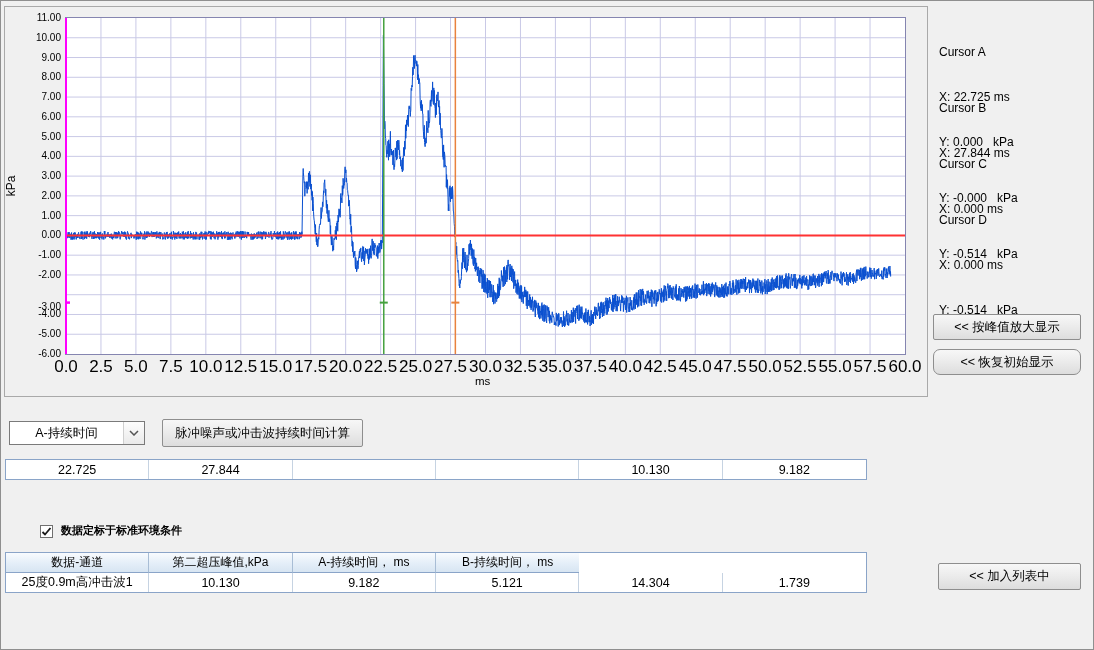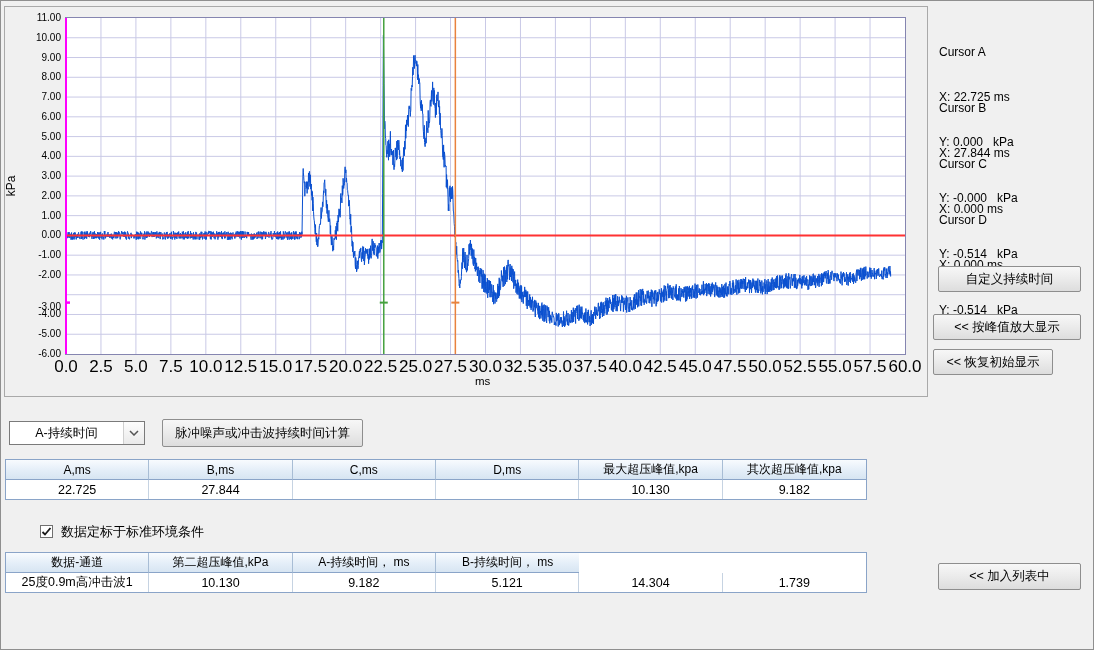--- a/index.html
+++ b/index.html
@@ -18,21 +18,21 @@
 
   
   .cursor-block{position:absolute;left:938px;width:150px;font-size:12px;line-height:15px;white-space:pre;}
 
   
   .btn{position:absolute;display:flex;align-items:center;justify-content:center;font-size:12.5px;
        font-family:inherit;color:#000;background:linear-gradient(#f7f7f7,#ececec 45%,#dddddd);
        border:1px solid #8e8e8e;border-radius:2px;box-sizing:border-box;cursor:default;}
   #btn-custom-duration{left:937px;top:265px;width:143px;height:26px;}
   #btn-zoom-peak{left:932px;top:313px;width:148px;height:26px;}
-  #btn-restore{left:932px;top:348px;width:120px;height:26px;}
+  #btn-restore{left:932px;top:348px;width:148px;height:26px;border-radius:7px;}
   #btn-add-list{left:937px;top:562px;width:143px;height:27px;}
   #btn-calc{left:161px;top:418px;width:201px;height:28px;}
 
   
   #duration-select{position:absolute;left:8px;top:420px;width:136px;height:24px;background:#fff;
                    border:1px solid #7a7a7a;box-sizing:border-box;display:flex;align-items:stretch;}
   #duration-select .val{flex:1;display:flex;align-items:center;justify-content:center;font-size:12.5px;}
   #duration-select .arrow{width:20px;display:flex;align-items:center;justify-content:center;
                    background:linear-gradient(#fdfdfd,#eaeaea);border-left:1px solid #cfcfcf;}
 
@@ -45,21 +45,21 @@
   .grid .hcell:last-child{border-right:none;}
   .grid .dcell{height:19px;display:flex;align-items:center;justify-content:center;font-size:12.5px;
                background:#fff;border-right:1px solid #c6d3e2;box-sizing:border-box;}
   .grid .dcell:last-child{border-right:none;}
   #table1{top:458px;}
   #table2{top:551px;}
 
   
   #env-checkbox{position:absolute;left:39px;top:524px;width:13px;height:13px;background:#fff;
                 border:1px solid #707070;box-sizing:border-box;display:flex;align-items:center;justify-content:center;}
-  #env-label{position:absolute;left:60px;top:522px;font-size:13px;}
+  #env-label{position:absolute;left:60px;top:522px;font-size:11px;font-weight:bold;}
 </style>
 </head>
 <body>
 
 <div class="window">
 
   <div id="chart-panel">
     <div id="y-axis-title">kPa</div>
     <div id="yticks">
         <div class="yt" style="top: 5px;">11.00</div>
@@ -177,44 +177,35 @@
     <div>Cursor C</div>
     <div>X: 0.000 ms</div>
     <div>Y: -0.514   kPa</div>
   </div>
   <div class="cursor-block" style="top:182px">
     <div>Cursor D</div>
     <div>X: 0.000 ms</div>
     <div>Y: -0.514   kPa</div>
   </div>
 
-  <button class="btn" id="btn-custom-duration">自定义持续时间</button>
   <button class="btn" id="btn-zoom-peak">&lt;&lt; 按峰值放大显示</button>
   <button class="btn" id="btn-restore">&lt;&lt;  恢复初始显示</button>
   <button class="btn" id="btn-add-list">&lt;&lt; 加入列表中</button>
 
   <div id="duration-select">
     <span class="val">A-持续时间</span>
     <span class="arrow">
       <svg width="10" height="6" viewBox="0 0 10 6">
           <polyline points="1,1 5,5 9,1" stroke="#555" stroke-width="1.5" fill="none"></polyline>
         </svg>
     </span>
   </div>
   <button class="btn" id="btn-calc">脉冲噪声或冲击波持续时间计算</button>
 
   <div class="grid" id="table1">
-    <div class="hrow">
-      <div class="hcell">A,ms</div>
-      <div class="hcell">B,ms</div>
-      <div class="hcell">C,ms</div>
-      <div class="hcell">D,ms</div>
-      <div class="hcell">最大超压峰值,kpa</div>
-      <div class="hcell">其次超压峰值,kpa</div>
-    </div>
     <div class="drow">
       <div class="dcell">22.725</div>
       <div class="dcell">27.844</div>
       <div class="dcell"></div>
       <div class="dcell"></div>
       <div class="dcell">10.130</div>
       <div class="dcell">9.182</div>
     </div>
   </div>
 

